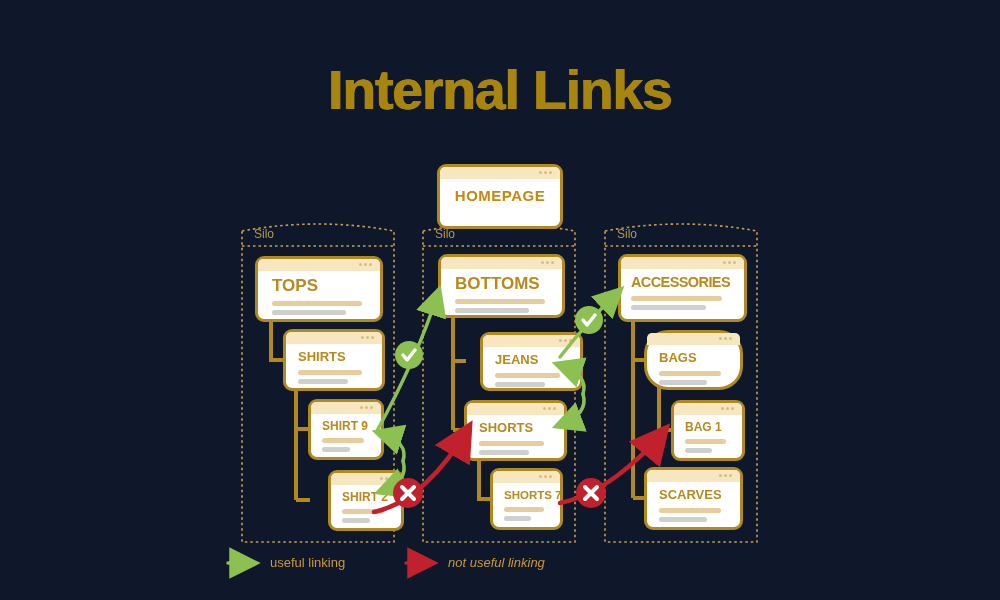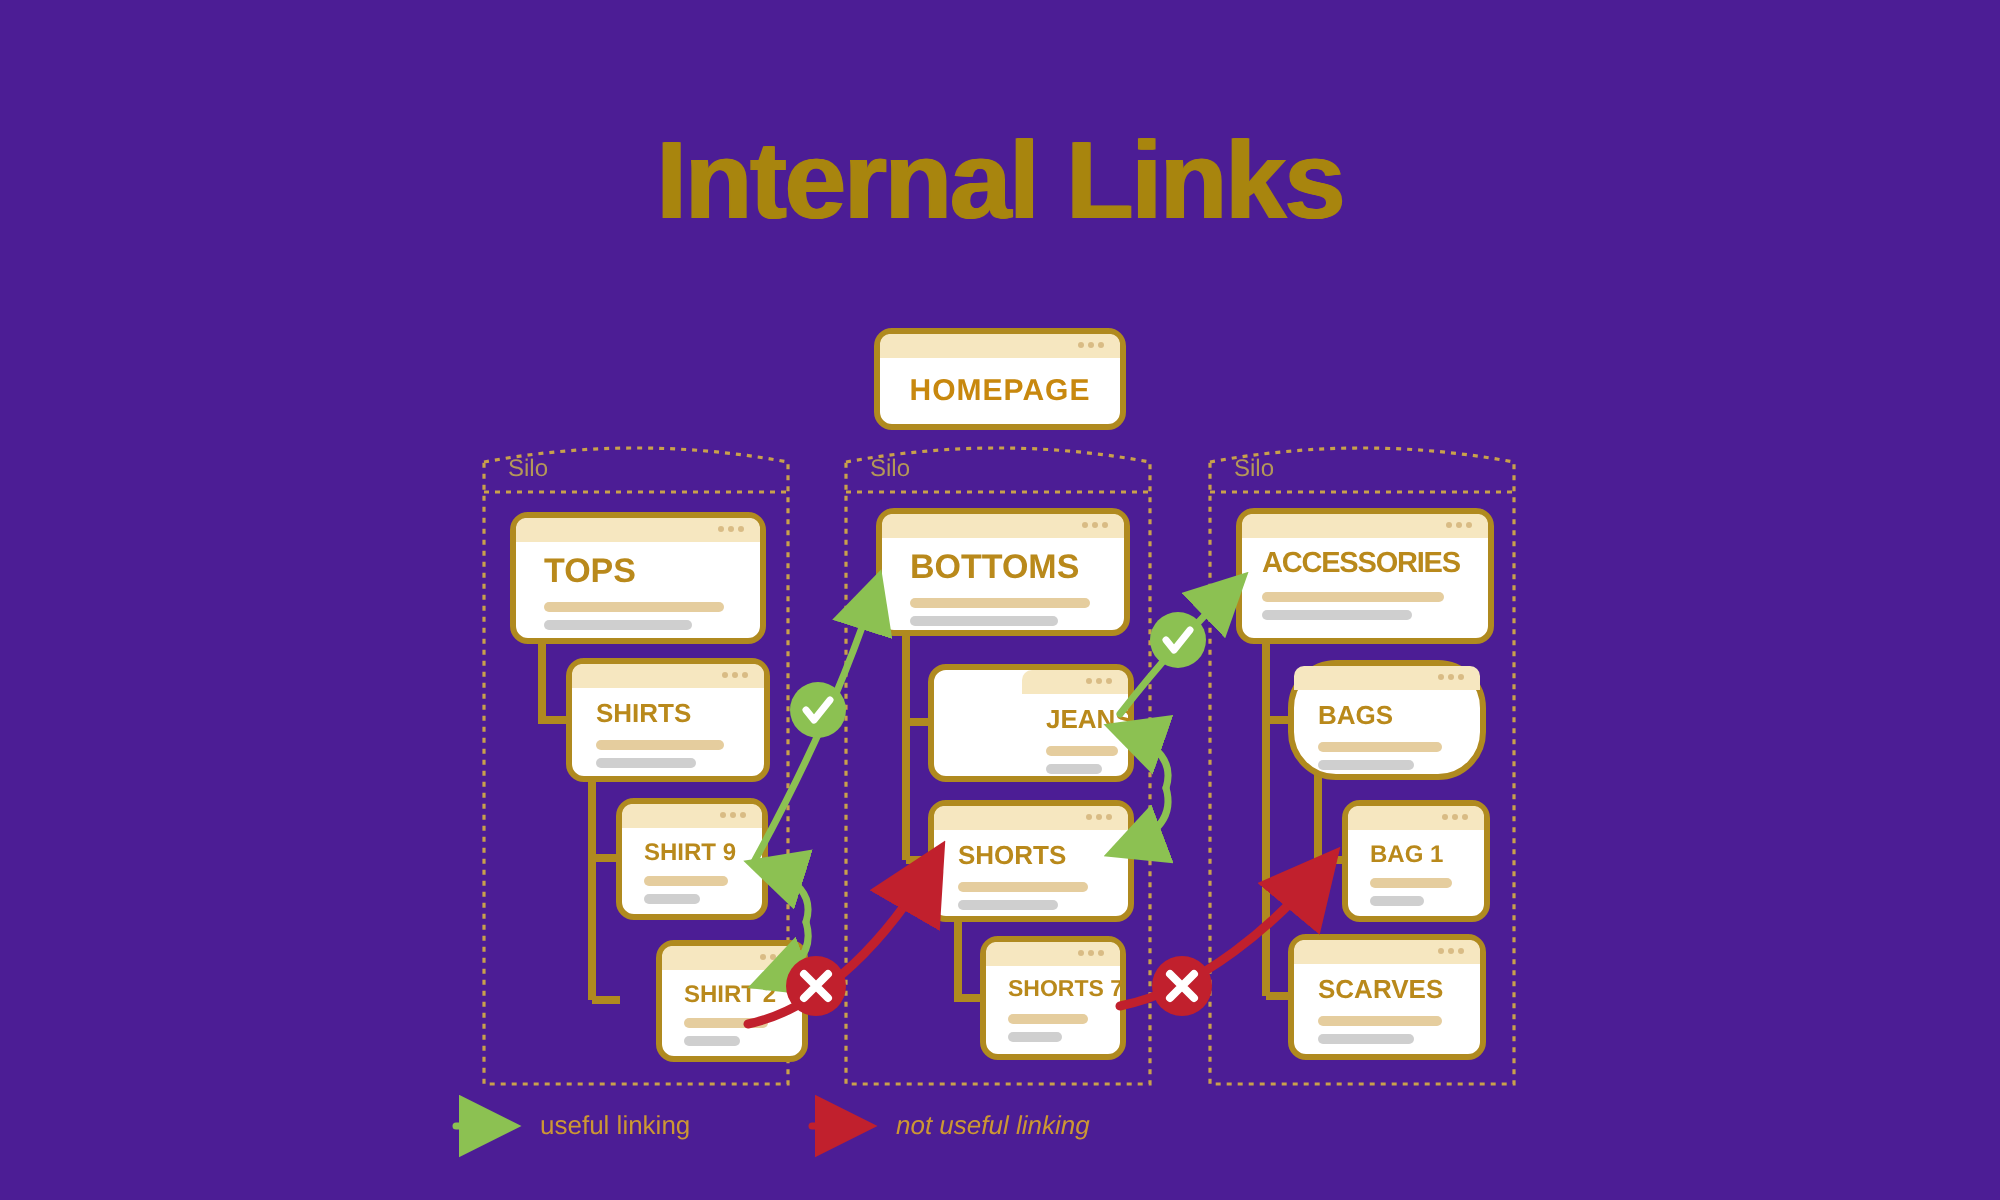--- a/index.html
+++ b/index.html
@@ -1,18 +1,18 @@
 <!DOCTYPE html>
 <html><head>
 <meta charset="utf-8">
 <style>
   html,body{margin:0;padding:0;}
   .canvas{
     position:relative;width:1000px;height:600px;overflow:hidden;
-    background:#4c1d95;
+    background:#0f172a;
     font-family:"Liberation Sans",sans-serif;
   }
   .page-title{
     position:absolute;top:58px;left:0;width:100%;margin:0;
     text-align:center;font-size:55px;font-weight:bold;letter-spacing:-1px;
     color:#A8850E;
     text-shadow:0.6px 0 0 #A8850E,-0.6px 0 0 #A8850E;
   }
   svg.layer{position:absolute;left:0;top:0;pointer-events:none;}
   #svg-base{z-index:1;}
@@ -85,21 +85,21 @@
       <path d="M 633,360 H 646"></path>
       <path d="M 633,498 H 646"></path>
       <path d="M 659,387 V 430 H 673"></path>
     </g>
   </svg>
 
   <div class="silo-label" style="left:254px;top:227px;">Silo</div>
   <div class="silo-label" style="left:435px;top:227px;">Silo</div>
   <div class="silo-label" style="left:617px;top:227px;">Silo</div>
 
-  <div class="card homepage" style="left:437px;top:164px;width:126px;height:51px;">
+  <div class="card homepage" style="left:437px;top:164px;width:126px;height:65px;">
     <div class="card-head">
         <span class="dots"></span>
       </div>
     <div class="card-title">HOMEPAGE</div>
   </div>
 
   <div class="card big" style="left:255px;top:256px;width:128px;height:66px;">
     <div class="card-head">
         <span class="dots"></span>
       </div>
@@ -133,21 +133,21 @@
   </div>
 
   <div class="card big" style="left:438px;top:254px;width:127px;height:64px;">
     <div class="card-head">
         <span class="dots"></span>
       </div>
     <div class="card-title">BOTTOMS</div>
     <div class="bar tan"></div>
     <div class="bar gray"></div>
   </div>
-  <div class="card mid" style="left:464px;top:332px;width:103px;height:59px;padding-left:44px;">
+  <div class="card mid" style="left:480px;top:332px;width:103px;height:59px;">
     <div class="card-head">
         <span class="dots"></span>
       </div>
     <div class="card-title">JEANS</div>
     <div class="bar tan"></div>
     <div class="bar gray"></div>
   </div>
   <div class="card mid" style="left:464px;top:400px;width:103px;height:61px;">
     <div class="card-head">
         <span class="dots"></span>

